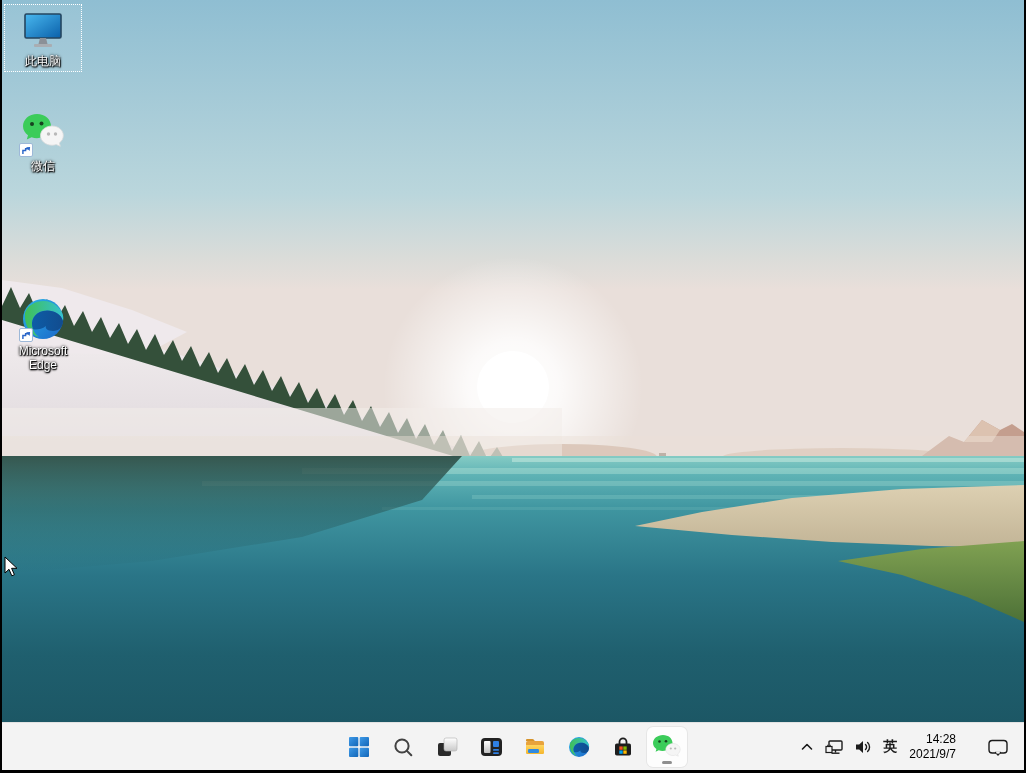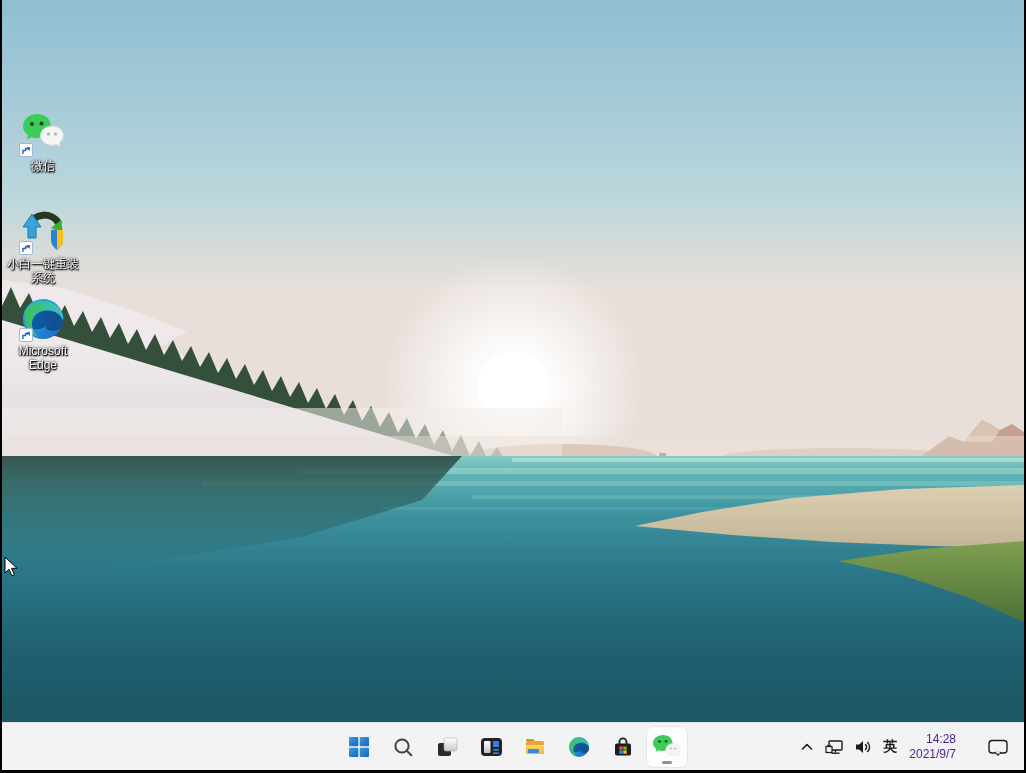--- a/index.html
+++ b/index.html
@@ -24,21 +24,21 @@
   
   .taskbar { position:relative; height:48px; background:#f3f3f3; border-top:1px solid #e2e2e2; flex:0 0 48px; display:flex; align-items:center; }
   .tb-center { position:absolute; left:50%; top:0; height:48px; transform:translateX(-50%); display:flex; align-items:center; gap:4px; }
   .tb-btn { width:40px; height:40px; border-radius:6px; display:flex; align-items:center; justify-content:center; position:relative; }
   .tb-btn.active-tile { background:#fdfdfd; box-shadow:0 0 0 1px rgba(0,0,0,0.05); }
   .run-pill { position:absolute; bottom:3px; left:50%; transform:translateX(-50%); width:10px; height:3px; border-radius:2px; background:#8f8f8f; }
 
   .tray { position:absolute; right:4px; top:0; height:48px; display:flex; align-items:center; }
   .tray-btn { height:40px; display:flex; align-items:center; justify-content:center; border-radius:4px; padding:0 5px; color:#1b1b1b; }
   .ime { font-size:14px; font-weight:bold; padding:0 6px; }
-  .clock { text-align:right; font-size:12px; line-height:15px; color:#4c1d95; padding:0 8px 0 6px; }
+  .clock { text-align:right; font-size:12px; line-height:15px; color:#000000; padding:0 8px 0 6px; }
   .notif { margin-left:18px; margin-right:6px; }
 </style>
 </head>
 <body>
 
 <div class="screen">
 <div class="inner">
 
   <div class="wallpaper-wrap">
 
@@ -106,20 +106,36 @@
       <rect x="470" y="495" width="552" height="4" fill="#8fd2c9" opacity="0.3"></rect>
       <rect x="380" y="507" width="642" height="3" fill="#7fc6c0" opacity="0.22"></rect>
 
       <path d="M0,456 L460,456 L420,500 L300,537 L150,561 L0,574 Z" fill="url(#refl)"></path>
 
       <path d="M633,526 L700,512 L790,498 L900,489 L1022,485 L1022,548 L930,546 L830,542 L730,535 Z" fill="url(#dgrass)"></path>
 
       <path d="M836,561 L920,549 L1022,541 L1022,622 L965,597 L900,575 Z" fill="url(#ggrass)"></path>
     </svg>
 
+    <div class="desk-icon selected" style="top:4px;">
+      <div class="art">
+        <svg width="44" height="44" viewBox="0 0 44 44">
+          <defs>
+                <linearGradient id="mon" x1="0" y1="0" x2="1" y2="1">
+            <stop offset="0" stop-color="#49b8ef"></stop>
+                  <stop offset="1" stop-color="#0a60aa"></stop>
+                </linearGradient>
+              </defs>
+          <rect x="4" y="7" width="36" height="24" rx="1.5" fill="url(#mon)" stroke="#25455f" stroke-width="1.6"></rect>
+          <path d="M19,31 L25,31 L26.5,37 L17.5,37 Z" fill="#8b9097"></path>
+          <rect x="13" y="37" width="18" height="3" rx="1" fill="#a9adb2"></rect>
+        </svg>
+      </div>
+      <div class="desk-label">此电脑</div>
+    </div>
 
     <div class="desk-icon" style="top:110px;align-items:center;">
       <div class="art">
         <svg width="44" height="44" viewBox="0 0 44 44">
           <path d="M16,2 C8,2 2,7.5 2,14.3 C2,18 4,21.2 7,23.2 L5.8,27.4 L10.6,25.2 C12.3,25.8 14.1,26.2 16,26.2 C24,26.2 30,20.8 30,14.1 C30,7.4 24,2 16,2 Z" fill="#3bcc5a"></path>
           <circle cx="11" cy="12" r="2" fill="#17421f"></circle>
               <circle cx="20.5" cy="11.5" r="2" fill="#17421f"></circle>
           <path d="M31,14 C24.5,14 19.5,18.3 19.5,23.6 C19.5,28.9 24.5,33.2 31,33.2 C32.5,33.2 33.9,33 35.2,32.5 L39.3,34.3 L38.3,30.9 C40.7,29.2 42.3,26.5 42.3,23.5 C42.3,18.2 37.4,14 31,14 Z" fill="#f5f5f5" stroke="#dcdcdc" stroke-width="0.8"></path>
           <circle cx="27.5" cy="22" r="1.7" fill="#b9b9b9"></circle>
               <circle cx="34.5" cy="22" r="1.7" fill="#b9b9b9"></circle>
@@ -127,38 +143,20 @@
         <span class="badge">
           <svg viewBox="0 0 10 10">
                 <path d="M1,9 L1,5 L4,5 L4,3 L8,3" fill="none" stroke="#2a66c9" stroke-width="1.6"></path>
                 <path d="M4.5,1.5 L9,1 L8.5,5.5 Z" fill="#2a66c9"></path>
               </svg>
         </span>
       </div>
       <div class="desk-label">微信</div>
     </div>
 
-    <div class="desk-icon" style="top:208px;">
-      <div class="art">
-        <svg width="44" height="44" viewBox="0 0 44 44">
-          <path d="M8,16 A16,15 0 0 1 38,14" fill="none" stroke="#22381f" stroke-width="7"></path>
-          <path d="M40,10 L42,24 L30,18 Z" fill="#3fae2a"></path>
-          <path d="M11,4 L20,17 L15,17 L15,28 L7,28 L7,17 L2,17 Z" fill="#38a3d8" stroke="#1d7ab0" stroke-width="1"></path>
-          <path d="M30,20 L42,20 L42,30 C42,36 36,40 36,40 C36,40 30,36 30,30 Z" fill="#2f7fd4"></path>
-          <path d="M36,20 L42,20 L42,30 C42,36 36,40 36,40 Z" fill="#f8c216"></path>
-        </svg>
-        <span class="badge">
-          <svg viewBox="0 0 10 10">
-                <path d="M1,9 L1,5 L4,5 L4,3 L8,3" fill="none" stroke="#2a66c9" stroke-width="1.6"></path>
-                <path d="M4.5,1.5 L9,1 L8.5,5.5 Z" fill="#2a66c9"></path>
-              </svg>
-        </span>
-      </div>
-      <div class="desk-label">小白一键重装系统</div>
-    </div>
 
     <div class="desk-icon" style="top:295px;">
       <div class="art">
         <svg width="44" height="44" viewBox="0 0 44 44">
           <defs>
             <linearGradient id="eg1" x1="0" y1="0" x2="1" y2="0">
                   <stop offset="0" stop-color="#0c59a4"></stop>
                   <stop offset="1" stop-color="#114a8b"></stop>
                 </linearGradient>
             <linearGradient id="eg2" x1="0" y1="0" x2="1" y2="1">

